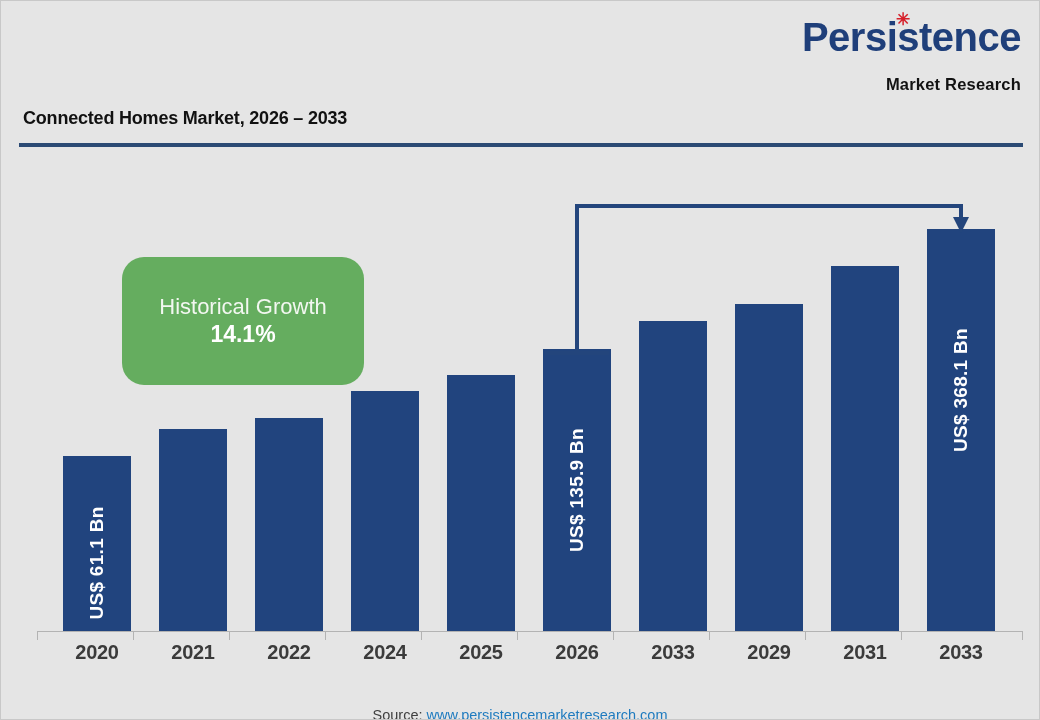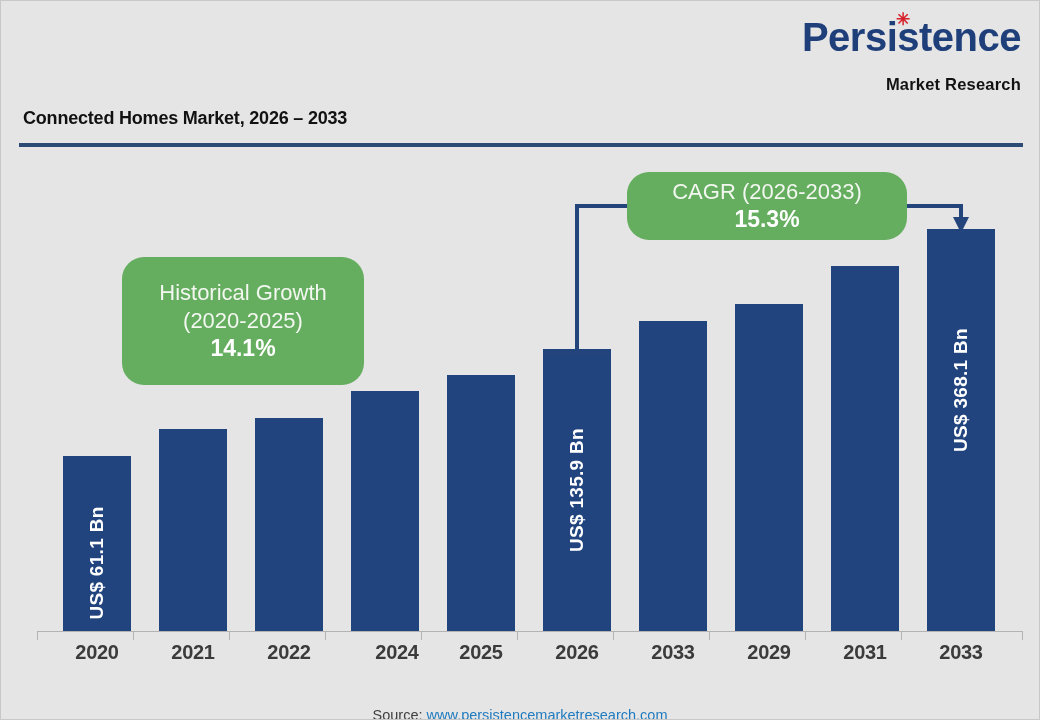--- a/index.html
+++ b/index.html
@@ -235,46 +235,41 @@
   </div>
 
   <svg id="connector" viewBox="0 0 1038 718">
     <polyline points="576,350 576,205 960,205 960,218" fill="none" stroke="#23457c" stroke-width="4"></polyline>
     <polygon points="952,216 968,216 960,232" fill="#23457c"></polygon>
     <line x1="544" y1="352" x2="608" y2="352" stroke="#23457c" stroke-width="4"></line>
   </svg>
 
   <div class="callout" id="callout-historical">
     <div class="c-line">Historical Growth</div>
-    <div class="c-line">(2020-2025)</div>
     <div class="c-value">14.1%</div>
   </div>
 
-  <div class="callout" id="callout-cagr">
-    <div class="c-line">CAGR (2026-2033)</div>
-    <div class="c-value">15.3%</div>
-  </div>
 
   <div id="axis-line"></div>
   <div class="axis-tick" style="left:36px;"></div>
   <div class="axis-tick" style="left:132px;"></div>
   <div class="axis-tick" style="left:228px;"></div>
   <div class="axis-tick" style="left:324px;"></div>
   <div class="axis-tick" style="left:420px;"></div>
   <div class="axis-tick" style="left:516px;"></div>
   <div class="axis-tick" style="left:612px;"></div>
   <div class="axis-tick" style="left:708px;"></div>
   <div class="axis-tick" style="left:804px;"></div>
   <div class="axis-tick" style="left:900px;"></div>
   <div class="axis-tick" style="left:1021px;"></div>
 
   <div class="axis-label" style="left:48px;">2020</div>
   <div class="axis-label" style="left:144px;">2021</div>
   <div class="axis-label" style="left:240px;">2022</div>
-  <div class="axis-label" style="left:348px;">2024</div>
+  <div class="axis-label" style="left:336px;">2024</div>
   <div class="axis-label" style="left:432px;">2025</div>
   <div class="axis-label" style="left:528px;">2026</div>
   <div class="axis-label" style="left:624px;">2033</div>
   <div class="axis-label" style="left:720px;">2029</div>
   <div class="axis-label" style="left:816px;">2031</div>
   <div class="axis-label" style="left:912px;">2033</div>
 
   <div id="source">
     <span>Source: </span><a id="source-link" href="#">www.persistencemarketresearch.com</a>
   </div>

